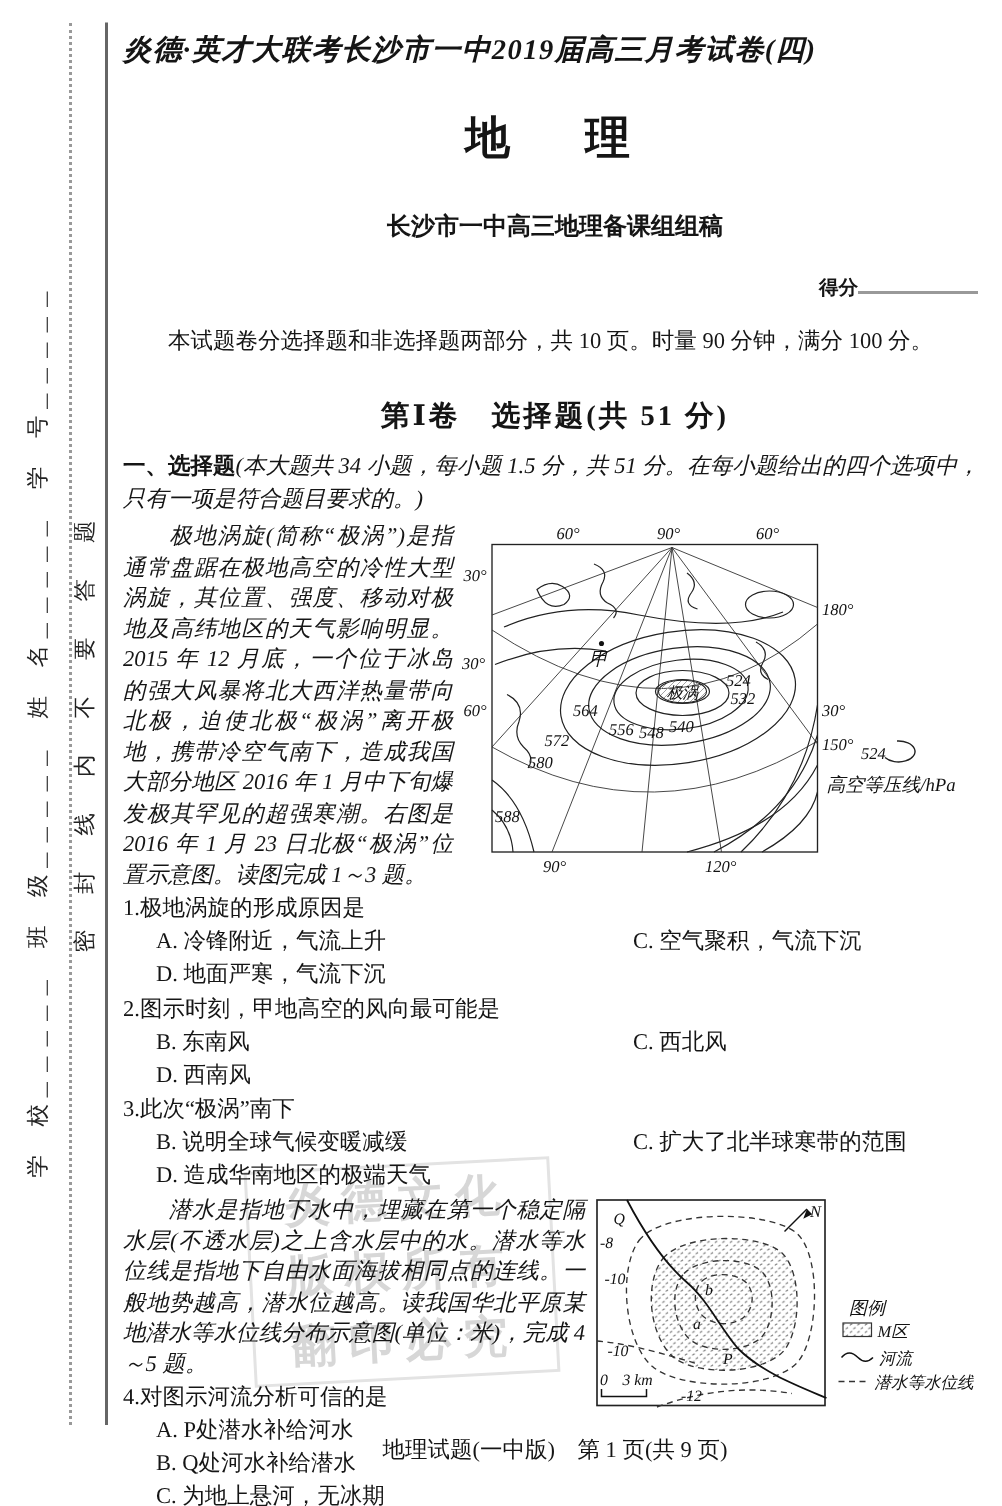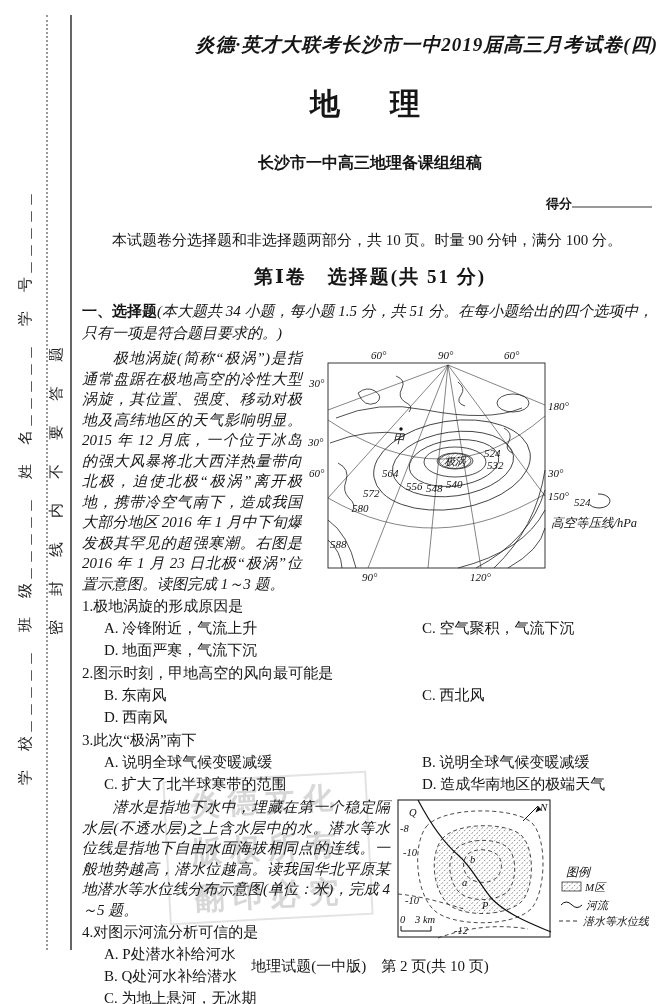--- a/index.html
+++ b/index.html
@@ -18,28 +18,28 @@
   
   .watermark{position:absolute;left:166px;top:776px;width:200px;height:140px;
              border:2px solid #e3e3e3;transform:rotate(-3deg);z-index:0;
              display:flex;flex-direction:column;justify-content:space-around;align-items:center;
              color:#d7d7d7;font-size:30px;font-weight:bold;letter-spacing:8px;
              font-family:"Liberation Sans","DejaVu Sans",sans-serif;}
   .watermark div{line-height:1;}
 
   
   .content{position:absolute;left:82px;top:12px;width:576px;z-index:1;}
-  .hdr-title{text-align:right;font-size:19px;font-weight:bold;font-style:italic;letter-spacing:1px;margin-top:20px;}
+  .hdr-title{text-align:left;font-size:19px;font-weight:bold;font-style:italic;letter-spacing:1px;margin-top:8px;}
   .subject{text-align:center;font-size:30px;font-weight:bold;letter-spacing:10px;margin-top:26px;}
   .drafted{text-align:center;font-size:16px;font-weight:bold;margin-top:28px;
            font-family:"Liberation Sans","DejaVu Sans",sans-serif;}
   .score-row{text-align:right;margin-top:18px;font-size:13px;font-weight:bold;padding-right:6px;}
   .score-line{display:inline-block;width:80px;border-bottom:2px solid #999;height:14px;}
   .intro{font-size:15px;line-height:23px;text-indent:2em;margin-top:16px;}
-  .sec-title{text-align:center;font-size:19px;font-weight:bold;letter-spacing:2px;margin-top:12px;}
+  .sec-title{text-align:center;font-size:19px;font-weight:bold;letter-spacing:2px;margin-top:24px;}
   .sec-note{font-size:15px;line-height:22px;margin-top:10px;}
   .sec-note .lead{font-weight:bold;}
   .sec-note .rest{font-style:italic;}
 
   .passage{font-size:15px;line-height:20.5px;text-align:justify;font-style:italic;margin-top:4px;}
   .passage .indent{display:inline-block;width:2em;}
   .fig{float:right;margin:0 0 2px 6px;}
 
   .qblock{clear:both;font-size:15px;line-height:22px;}
   .qstem{margin-top:1px;}
@@ -184,21 +184,20 @@
         <div>C. 西北风</div>
         <div>D. 西南风</div>
       </div>
     </div>
 
     <div class="qblock">
       <div class="qstem">
         <span>3.</span><span>此次“极涡”南下</span>
       </div>
       <div class="opts2">
-        <div>A. 说明全球气候变暖减缓</div>
         <div>B. 说明全球气候变暖减缓</div>
         <div>C. 扩大了北半球寒带的范围</div>
         <div>D. 造成华南地区的极端天气</div>
       </div>
     </div>
 
     <div class="passage p2wrap">
       <svg class="fig" width="262" height="150" viewBox="0 0 262 150" xmlns="http://www.w3.org/2000/svg">
         <defs>
           <pattern id="mdots" width="5" height="5" patternUnits="userSpaceOnUse">
@@ -257,14 +256,14 @@
           <div>A. P处潜水补给河水</div>
           <div>B. Q处河水补给潜水</div>
           <div>C. 为地上悬河，无冰期</div>
           <div>D. 大致流向为自东向西</div>
         </div>
       </div>
     </div>
 
   </div>
 
-  <div class="footer">地理试题(一中版)　第 2 页(共 10 页)</div>
+  <div class="footer">地理试题(一中版)　第 1 页(共 9 页)</div>
 </div>
 
 </body></html>

